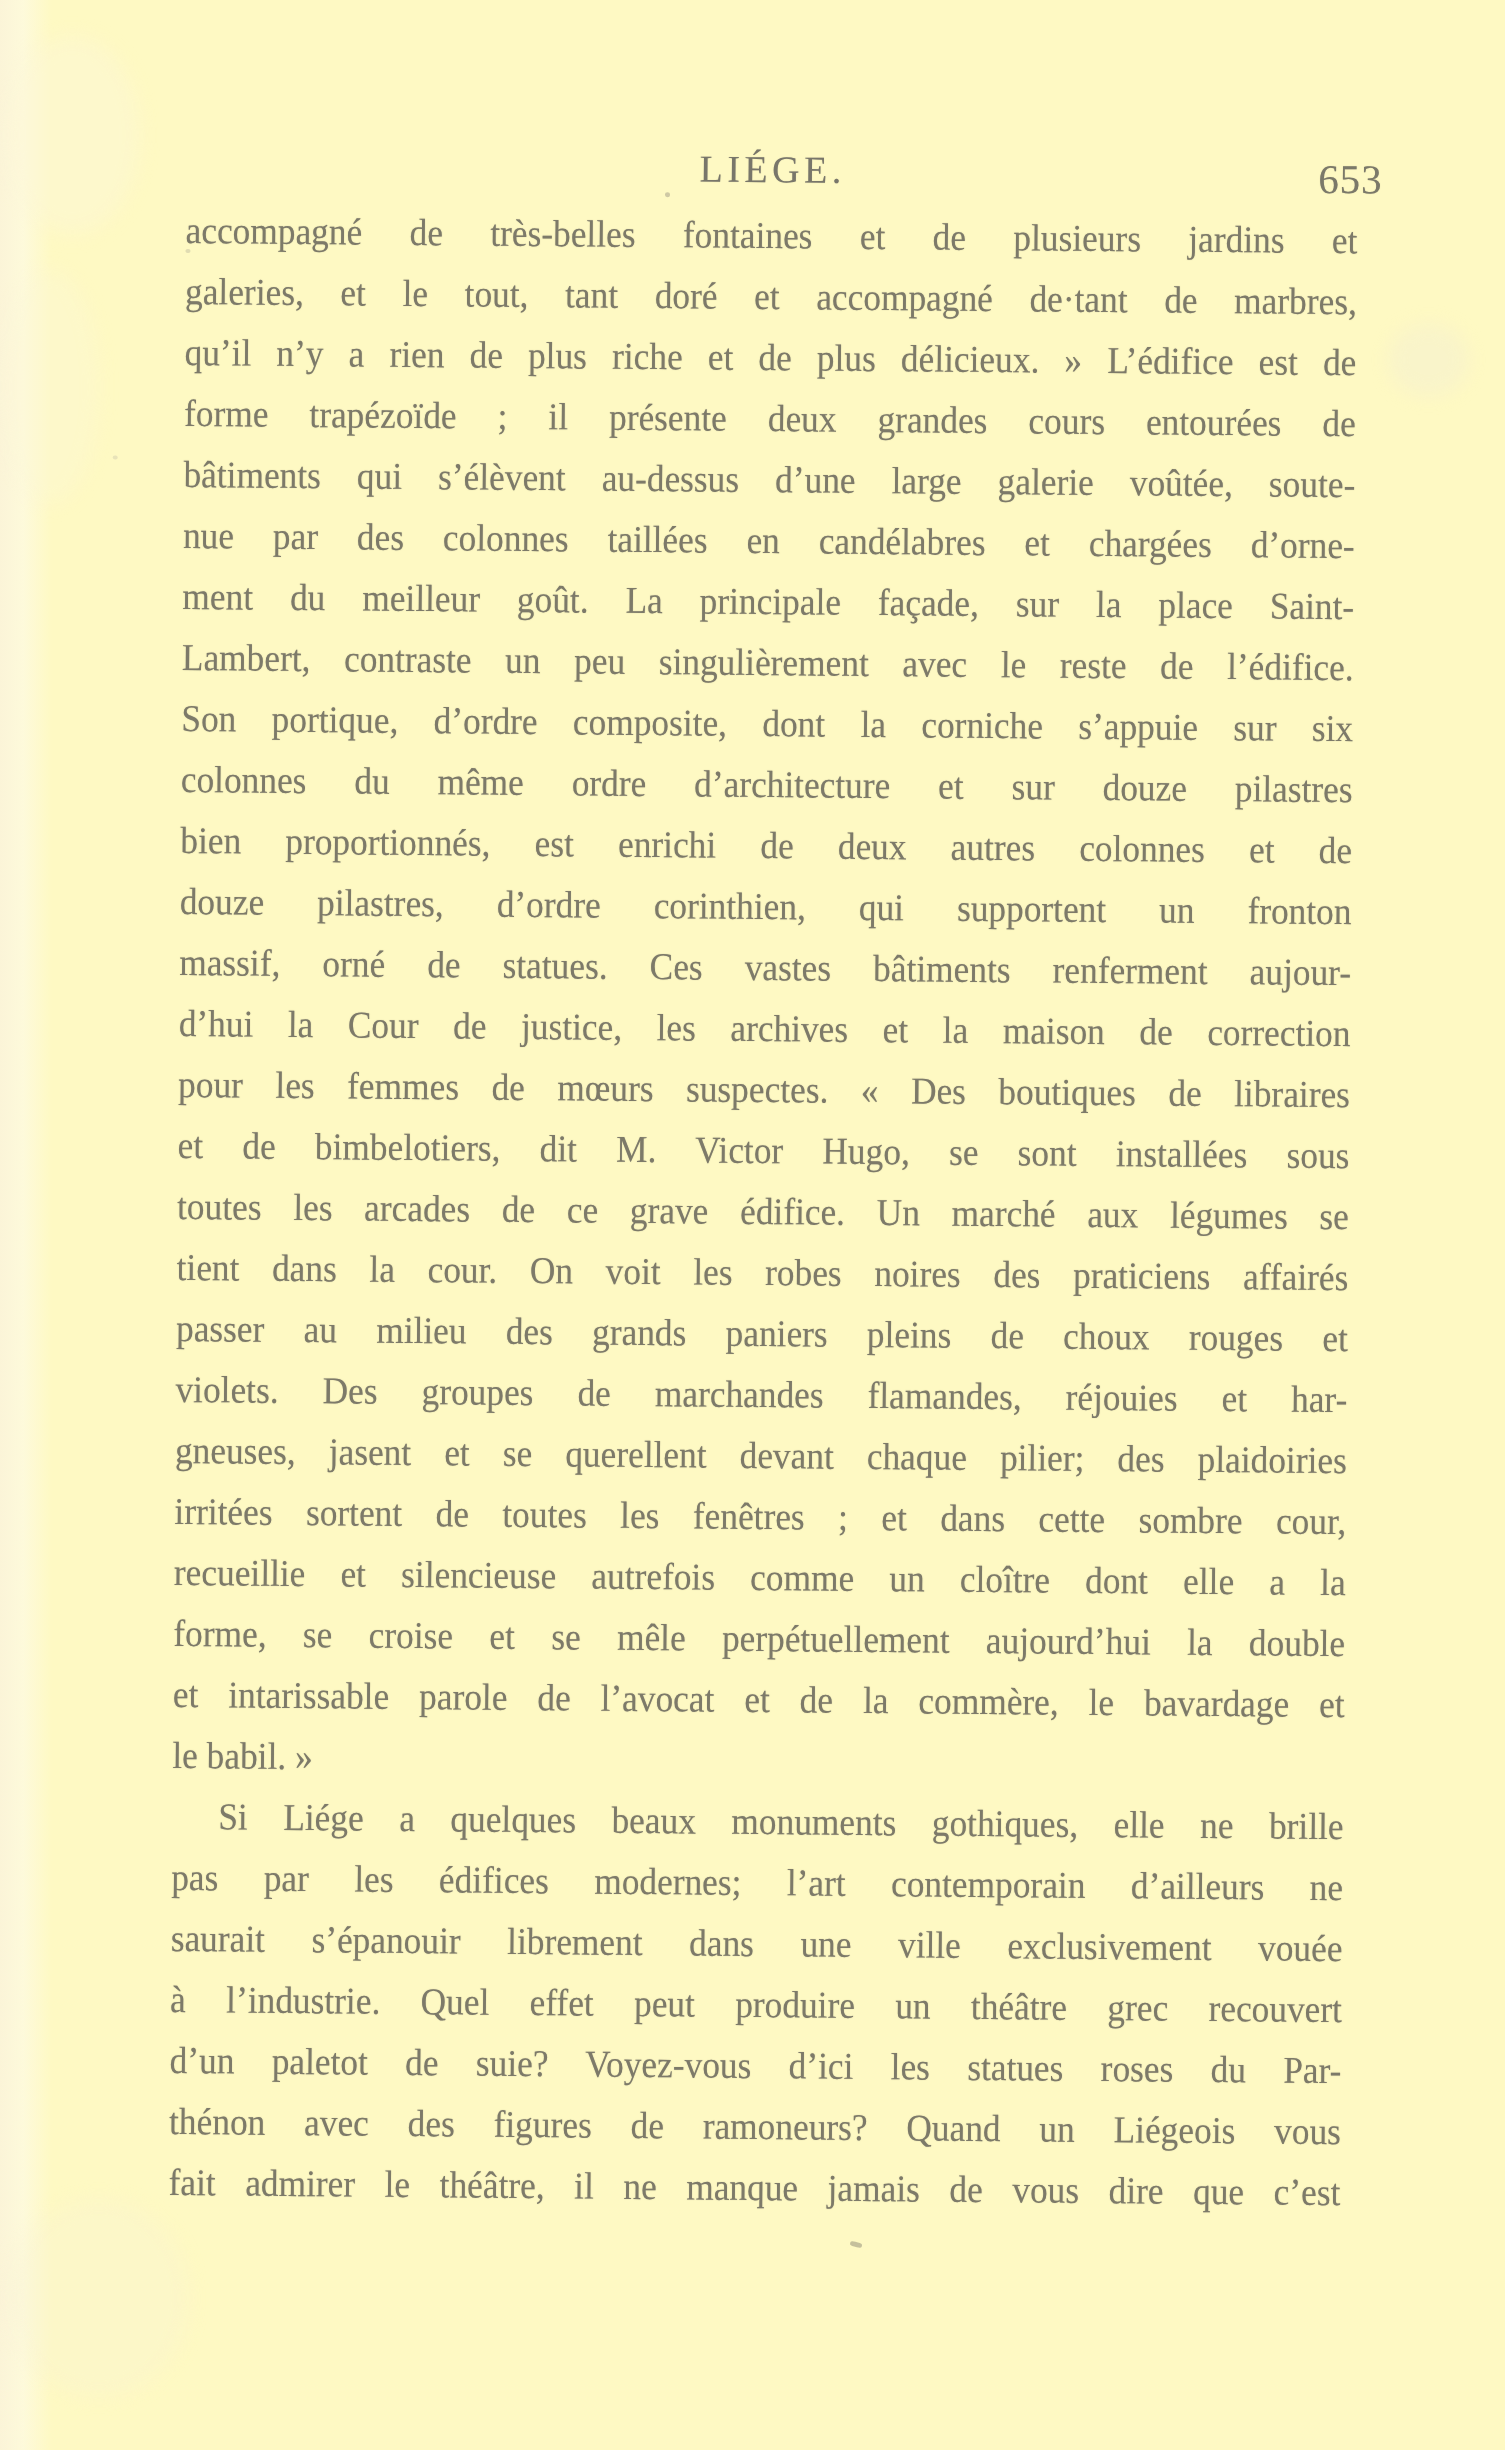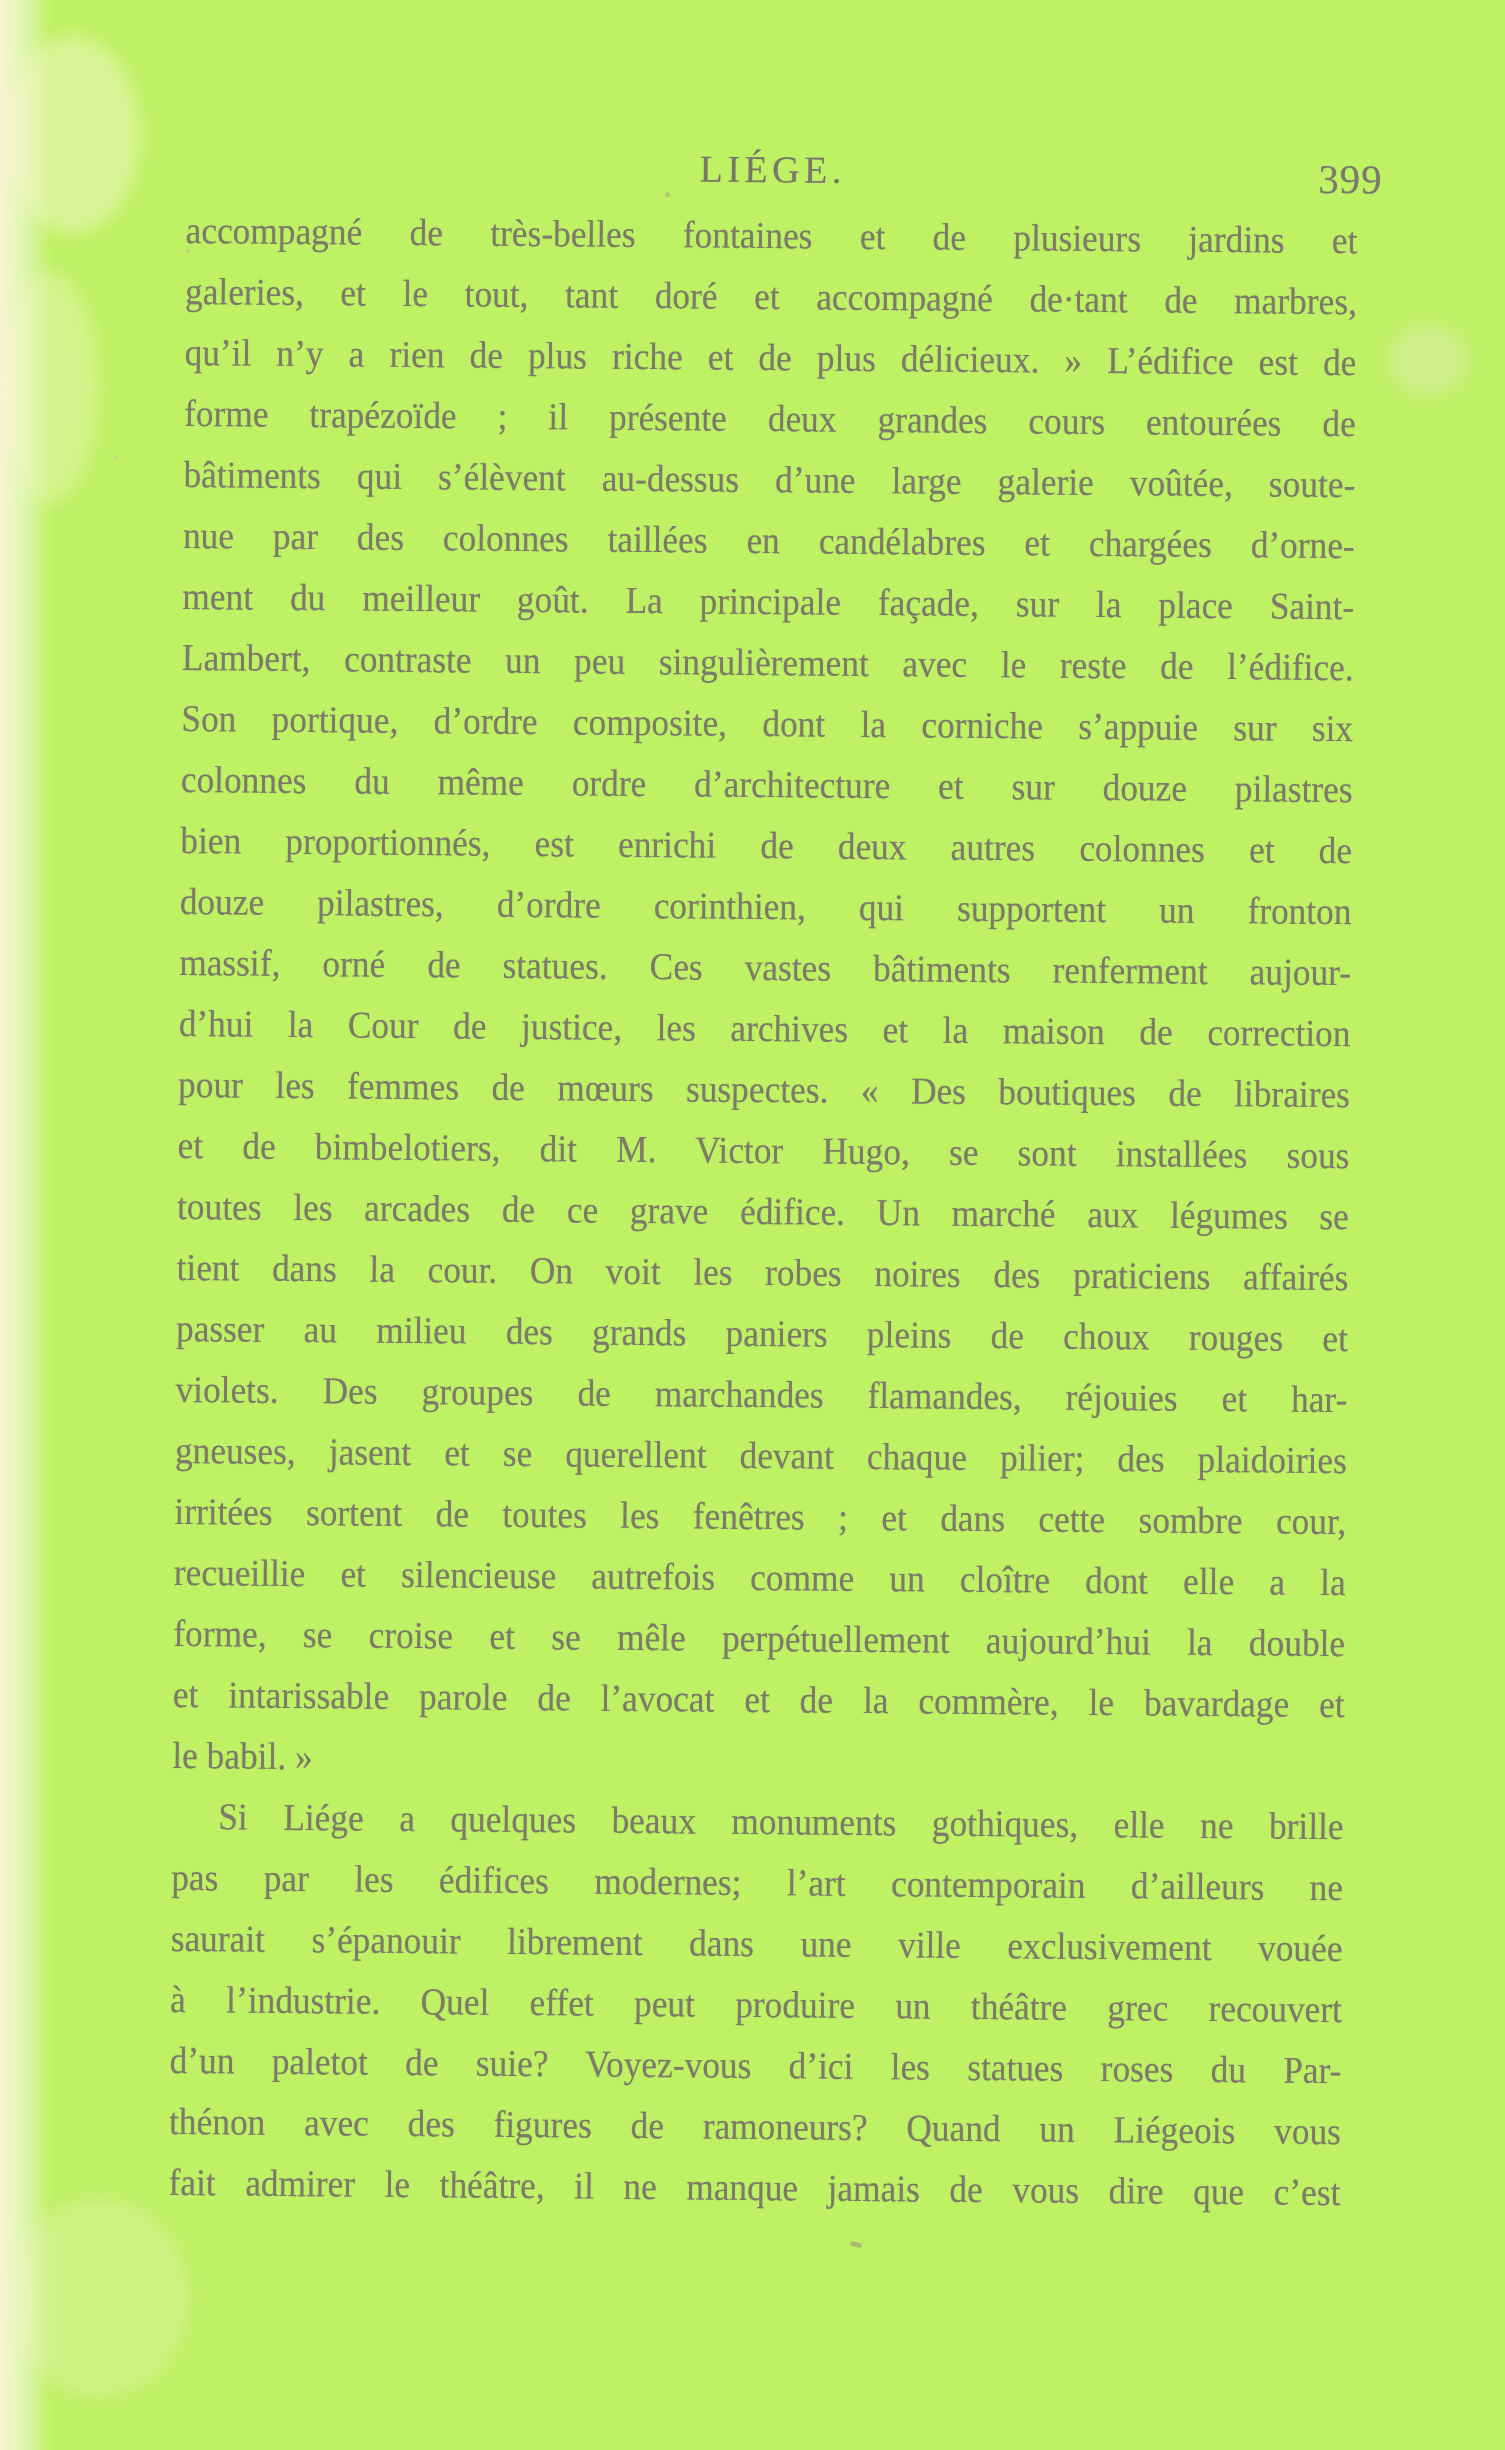--- a/index.html
+++ b/index.html
@@ -1,19 +1,19 @@
 <!DOCTYPE html>
 <html style="font-size:14.4px"><head>
 <meta charset="utf-8">
 <style>
   html,body{margin:0;padding:0;background:#e9e6da;}
   .page{
     position:relative;
     width:1506px;height:2450px;
-    background:#bef264;
+    background:#fef9c3;
     overflow:hidden;
     font-family:"Liberation Serif", serif;
     text-decoration:underline;
   }
   
   .edge-tint{
     position:absolute;left:0;top:0;bottom:0;width:52px;
     background:linear-gradient(90deg, rgba(251,244,217,.95) 0%, rgba(253,250,238,.55) 45%, rgba(255,255,252,0) 100%);
     pointer-events:none;
   }
@@ -81,21 +81,21 @@
   <div class="edge-tint"></div>
   <div class="blob b1"></div>
   <div class="blob b2"></div>
   <div class="blob b3"></div>
   <div class="blob b4"></div>
 
   <div class="scan">
 
     <div class="head-row">
       <span class="head-title">LIÉGE.</span>
-      <span class="head-num">399</span>
+      <span class="head-num">653</span>
     </div>
 
     <div class="body-block">
 
       <div class="para">
         <div class="line">accompagné de très-belles fontaines et de plusieurs jardins et</div>
         <div class="line">galeries, et le tout, tant doré et accompagné de·tant de marbres,</div>
         <div class="line">qu’il n’y a rien de plus riche et de plus délicieux. » L’édifice est de</div>
         <div class="line">forme trapézoïde ; il présente deux grandes cours entourées de</div>
         <div class="line">bâtiments qui s’élèvent au-dessus d’une large galerie voûtée, soute-</div>

